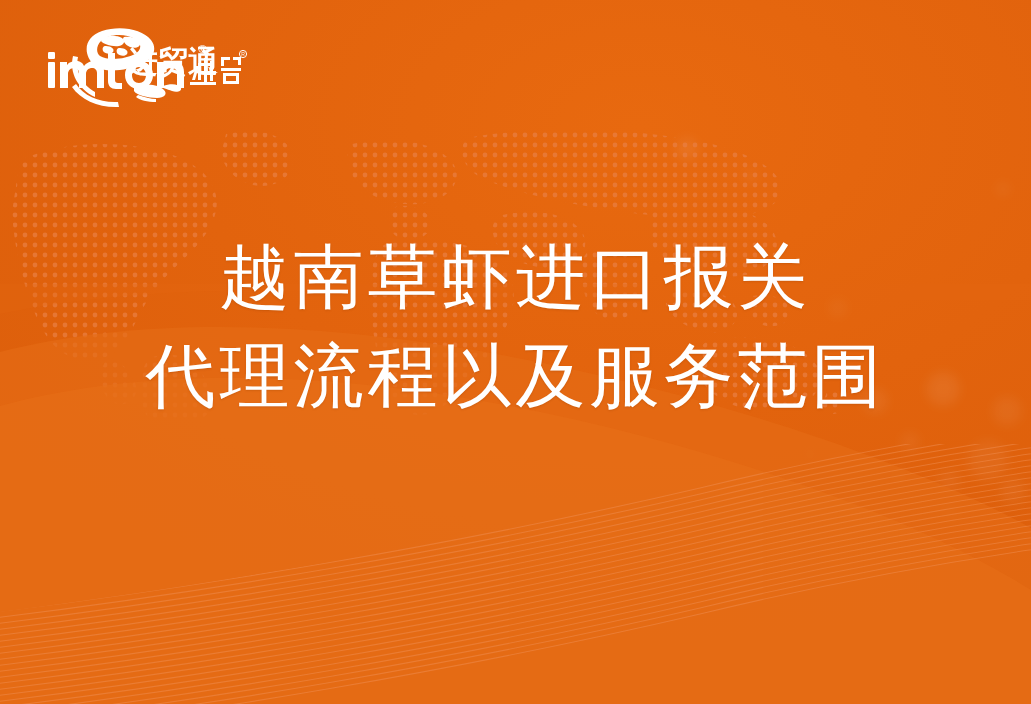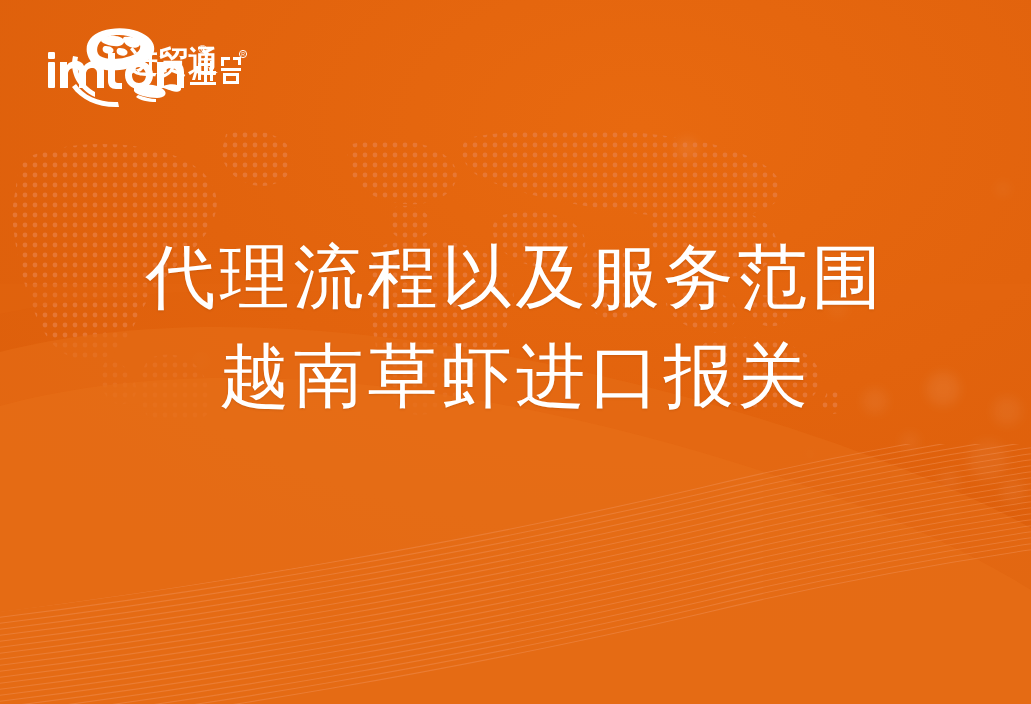--- a/index.html
+++ b/index.html
@@ -315,17 +315,17 @@
   <div style="position:absolute; left:128px; top:45px; width:78px; height:34px;
               color:#ffffff; font-size:30px; line-height:34px; letter-spacing:0px;
               font-family:'DejaVu Sans','Liberation Sans',sans-serif; font-weight:700;
               white-space:nowrap;">进贸通</div>
 
   <div style="position:absolute; left:197px; top:44px; color:#ffffff;
               font-size:11px; line-height:11px;
               font-family:'DejaVu Sans','Liberation Sans',sans-serif;">®</div>
 
   <div class="headline">
+    <span class="line line-1">越南草虾进口报关</span>
     <span class="line line-2">代理流程以及服务范围</span>
-    <span class="line line-1">越南草虾进口报关</span>
   </div>
 
 </div>
 
 </body></html>

